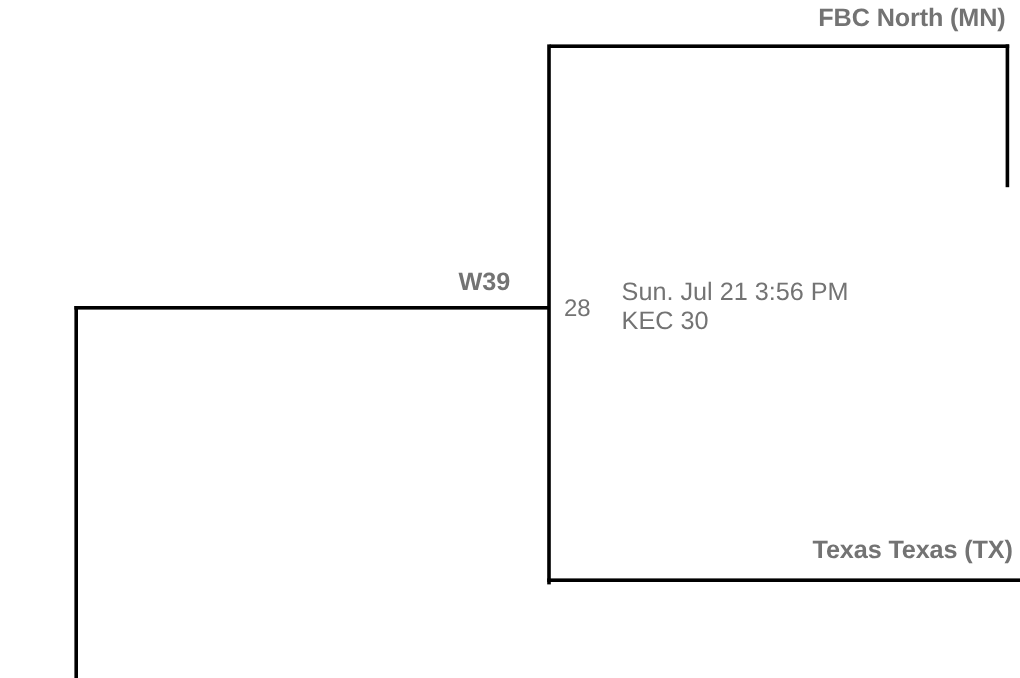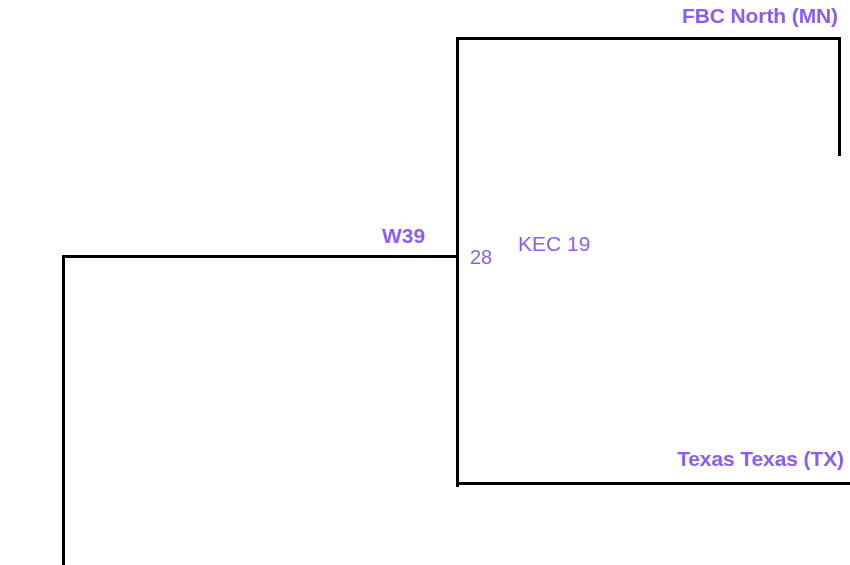--- a/index.html
+++ b/index.html
@@ -8,21 +8,21 @@
     padding: 0;
     background: #ffffff;
   }
   #bracket-canvas {
     position: relative;
     width: 850px;
     height: 565px;
     background: #ffffff;
     overflow: hidden;
     font-family: "Liberation Sans", sans-serif;
-    color: #8b5cf6;
+    color: #737373;
   }
 
   
   .line-h {
     position: absolute;
     background: #000000;
     height: 3px;
   }
   .line-v {
     position: absolute;
@@ -76,20 +76,21 @@
 
   <div class="seed-label" style="left:382px; top:224px;">W39</div>
 
   <div class="line-h" style="left:62px; top:255px; width:396px;"></div>
 
   <div class="line-v" style="left:62px; top:255px; height:310px;"></div>
 
   <div class="game-number" style="left:470px; top:246px;">28</div>
 
   <div class="game-info" style="left:518px; top:232px;">
-    <div>KEC 19</div>
+    <div>Sun. Jul 21 3:56 PM</div>
+    <div>KEC 30</div>
   </div>
 
   <div class="team-label" style="right:6px; top:447px;">Texas Texas (TX)</div>
 
   <div class="line-h" style="left:456px; top:482px; width:394px;"></div>
 
 </div>
 
 </body></html>

